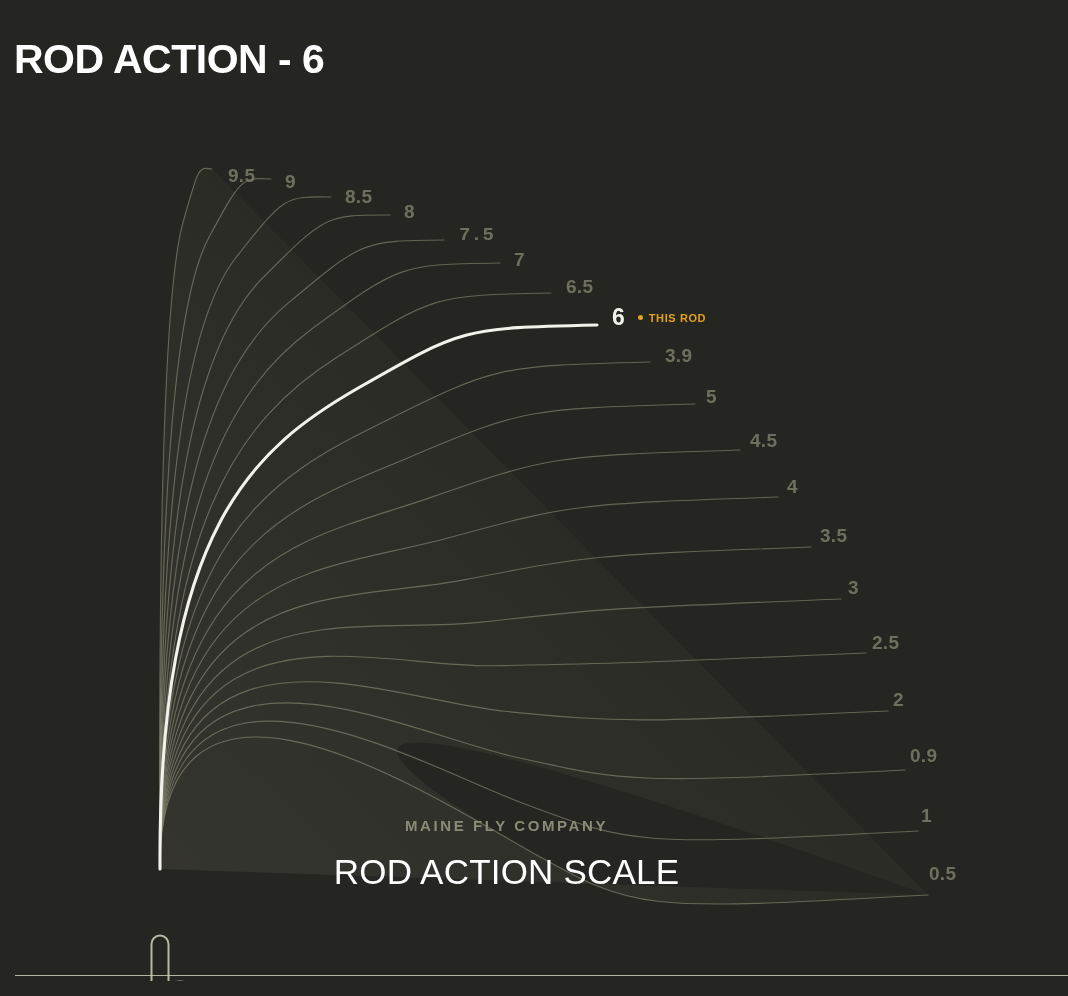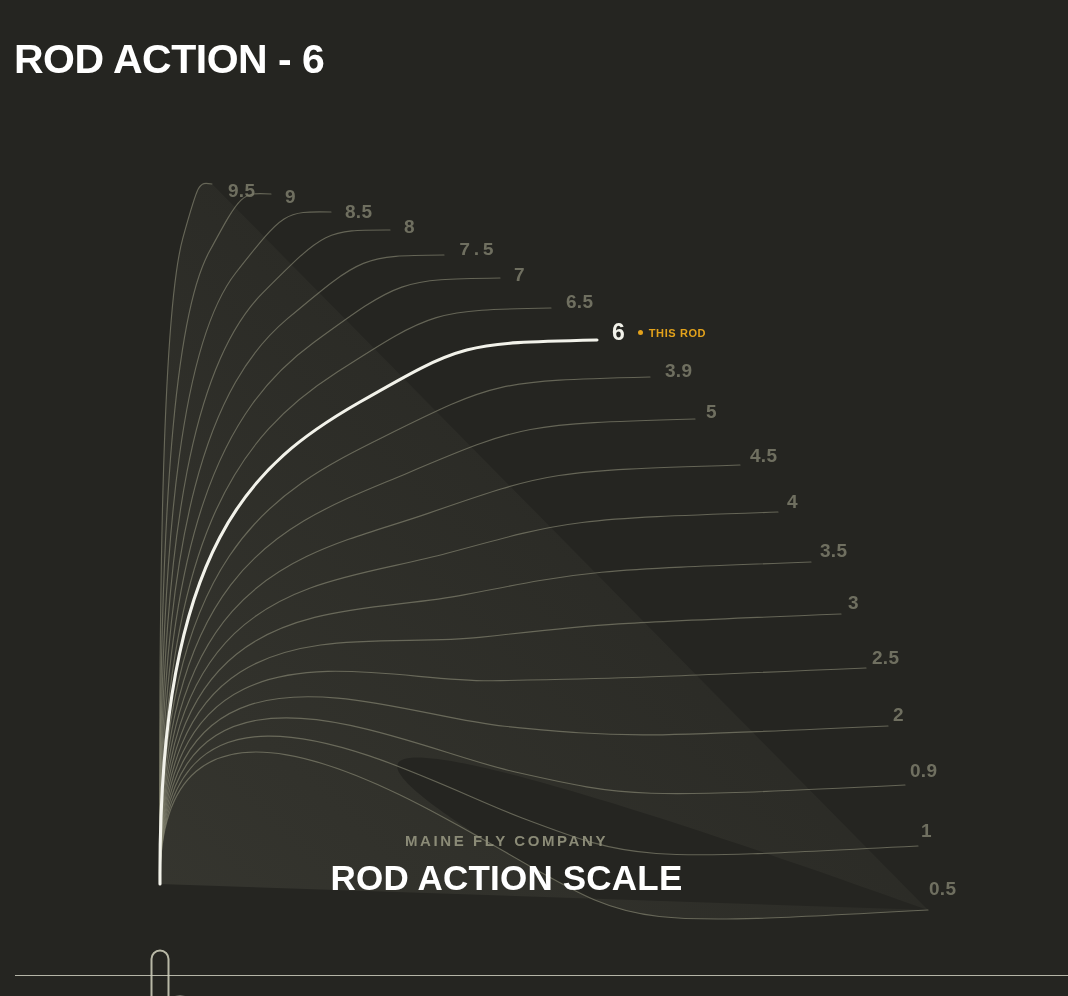--- a/index.html
+++ b/index.html
@@ -34,21 +34,21 @@
     color: #ffffff;
     line-height: 1.0;
     white-space: nowrap;
     font-family: "Liberation Sans", sans-serif;
   }
 
   
   .stage {
     position: absolute;
     left: 0;
-    top: 72px;
+    top: 57px;
     width: 1068px;
     height: 924px;
   }
   .stage svg {
     display: block;
     width: 1068px;
     height: 924px;
   }
 
   
@@ -99,26 +99,26 @@
     left: 0;
     top: 760px;
     width: 1013px;
     text-align: center;
   }
   .brand-eyebrow {
     font-size: 15px;
     font-weight: 800;
     letter-spacing: 2.6px;
     color: #8b8b77;
-    margin-bottom: 9px;
+    margin-bottom: 18px;
     font-family: "Liberation Sans", sans-serif;
   }
   .brand-headline {
     font-size: 35px;
-    font-weight: 700;
+    font-weight: 400;
     letter-spacing: 0.2px;
     color: #ffffff;
     font-family: "Liberation Sans", sans-serif;
   }
 
   
   .bottom-rule {
     position: absolute;
     left: 15px;
     top: 975px;

